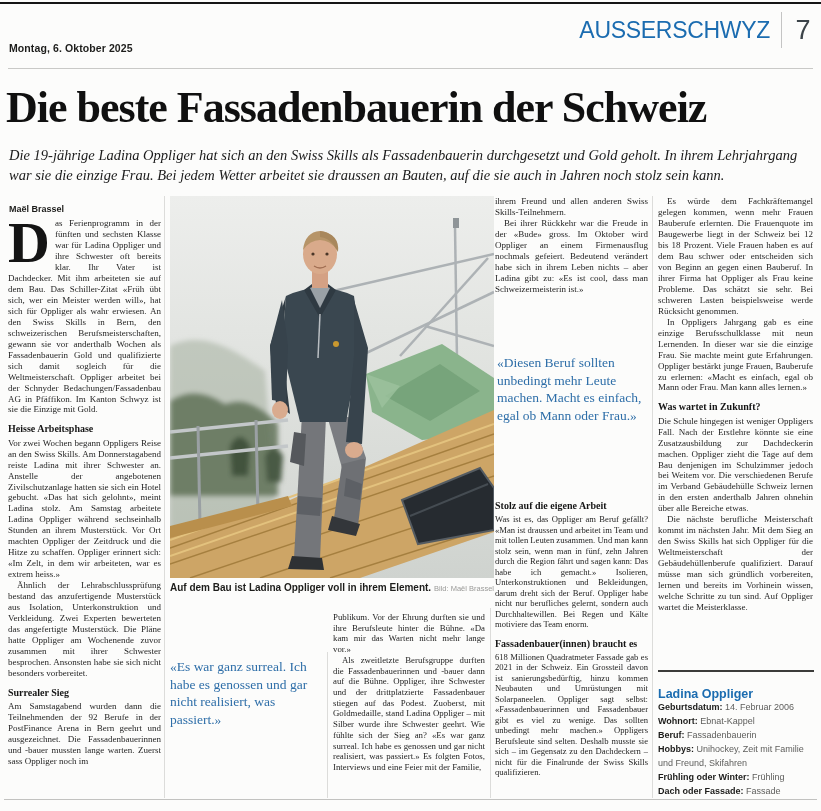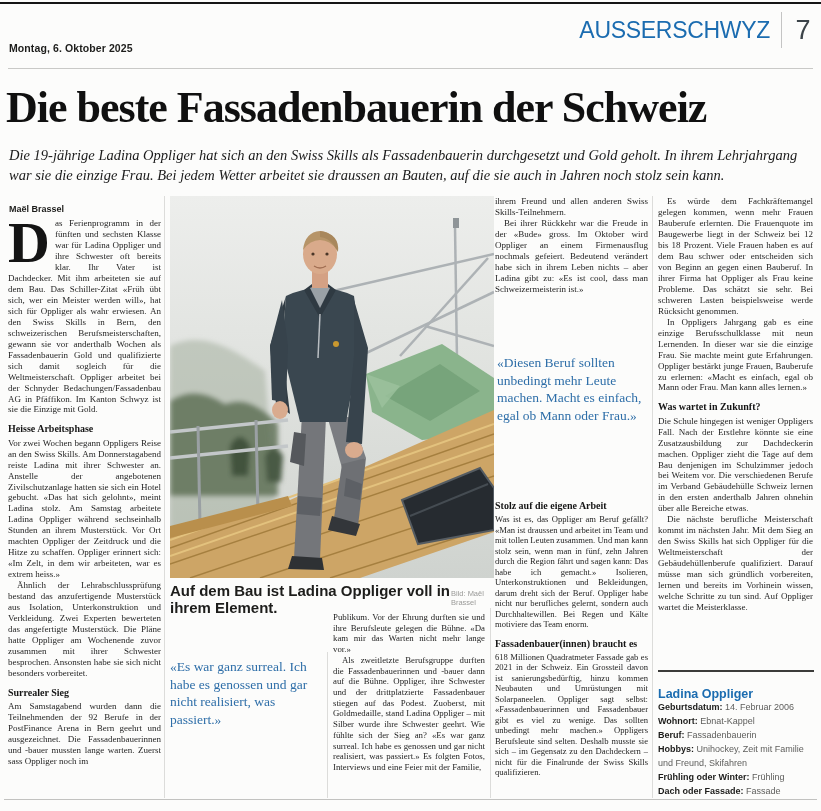--- a/index.html
+++ b/index.html
@@ -67,21 +67,21 @@
     position:absolute; font-size:13.5px; line-height:1.3;
     color:#2e6ea8; text-align:left; font-family:"Liberation Serif", serif;
   }
   .quote1 { left:170px; top:658px; width:150px; }
   .quote2 { left:497px; top:354px; width:150px; }
   .photo-block { position:absolute; left:170px; top:196px; width:324px; }
   .photo-block svg { display:block; width:324px; height:382px; }
   .caption-row { display:flex; justify-content:space-between; align-items:baseline; margin-top:4px; }
   .caption {
     font-family:"Liberation Sans", sans-serif; font-weight:bold;
-    font-size:15px; color:#1d1d1b;
+    font-size:10px; color:#1d1d1b;
   }
   .credit {
     font-family:"Liberation Sans", sans-serif; font-size:7.5px; color:#9a9a98;
   }
   .colsep { position:absolute; width:1px; background:#dcdcda; }
   .sep1 { left:164px; top:196px; height:602px; }
   .sep2 { left:327px; top:652px; height:146px; }
   .sep3 { left:490px; top:608px; height:190px; }
   .sep4 { left:652px; top:196px; height:602px; }
   .rule-bottom { position:absolute; top:799px; left:4px; width:813px; height:1px; background:#c2c2c0; }
@@ -234,21 +234,21 @@
     </svg>
     <div class="caption-row">
       <span class="caption">Auf dem Bau ist Ladina Oppliger voll in ihrem Element.</span>
       <span class="credit">Bild: Maël Brassel</span>
     </div>
   </div>
 
   <div class="pullquote quote1">«Es war ganz surreal. Ich habe es genossen und gar nicht realisiert, was passiert.»</div>
 
   <div class="bodycol col3b">
-    <p>Publikum. Vor der Ehrung durften sie und ihre Berufsleute gelegen die Bühne. «Da kam mir das Warten nicht mehr lange vor.»</p>
+    <p>Publikum. Vor der Ehrung durften sie und ihre Berufsleute hinter die Bühne. «Da kam mir das Warten nicht mehr lange vor.»</p>
     <p class="indent">Als zweitletzte Berufsgruppe durften die Fassadenbauerinnen und -bauer dann auf die Bühne. Oppliger, ihre Schwester und der drittplatzierte Fassadenbauer stiegen auf das Podest. Zuoberst, mit Goldmedaille, stand Ladina Oppliger – mit Silber wurde ihre Schwester geehrt. Wie fühlte sich der Sieg an? «Es war ganz surreal. Ich habe es genossen und gar nicht realisiert, was passiert.» Es folgten Fotos, Interviews und eine Feier mit der Familie,</p>
   </div>
 
   <div class="bodycol col4a">
     <p>ihrem Freund und allen anderen Swiss Skills-Teilnehmern.</p>
     <p class="indent">Bei ihrer Rückkehr war die Freude in der «Bude» gross. Im Oktober wird Oppliger an einem Firmenausflug nochmals gefeiert. Bedeutend verändert habe sich in ihrem Leben nichts – aber Ladina gibt zu: «Es ist cool, dass man Schweizermeisterin ist.»</p>
   </div>
 
   <div class="pullquote quote2">«Diesen Beruf sollten unbedingt mehr Leute machen. Macht es einfach, egal ob Mann oder Frau.»</div>
 

